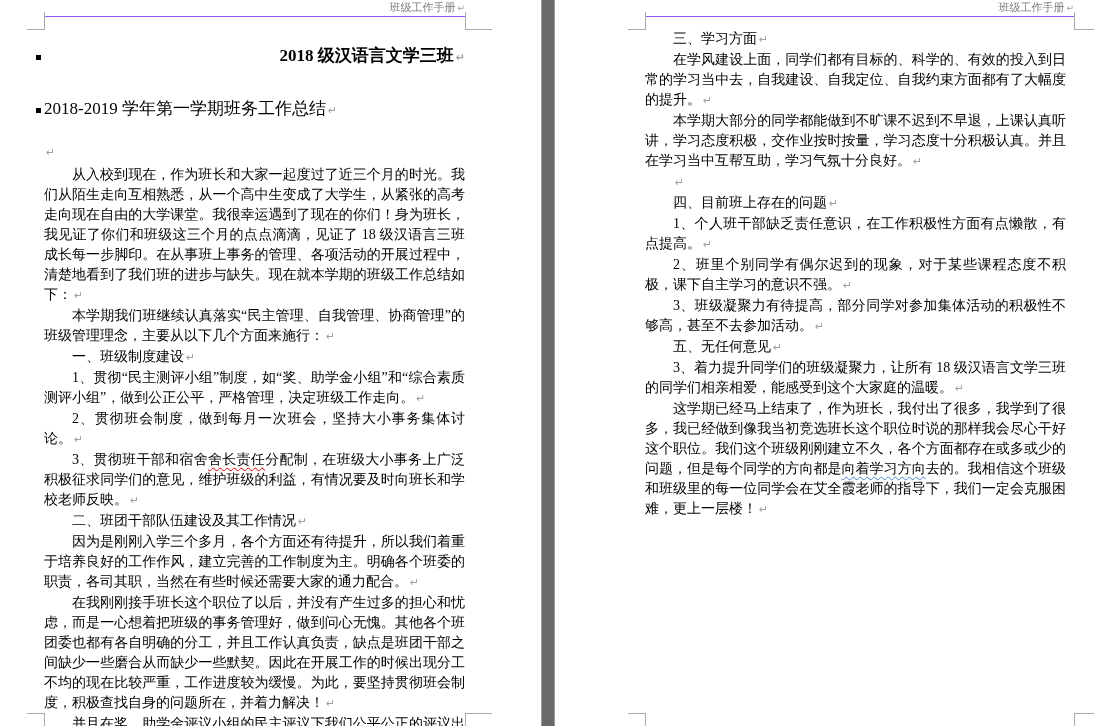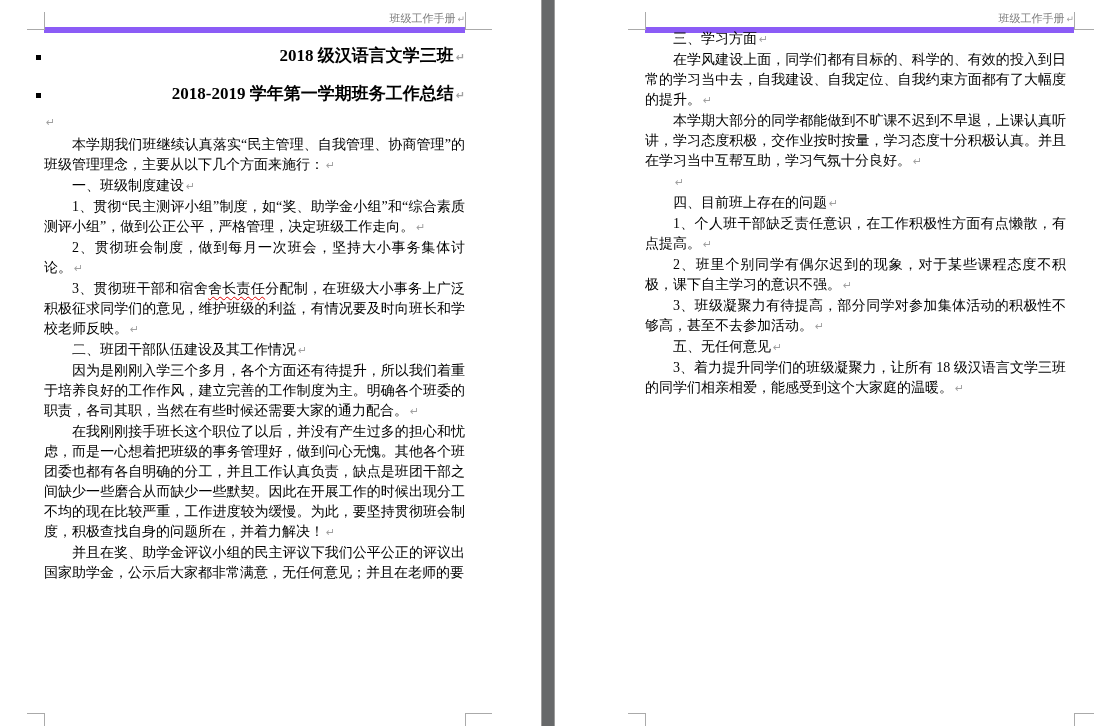--- a/index.html
+++ b/index.html
@@ -13,25 +13,24 @@
 
   .page {
     position: absolute; top: 0; height: 726px;
     background: #ffffff; overflow: hidden;
   }
   .page-1 { left: 0; width: 541px; border-right: 1px solid #9c9c9c; }
   .page-2 { left: 554px; width: 540px; border-left: 1px solid #9c9c9c; }
 
   .header-row {
     position: absolute; top: 0; height: 16px;
-    border-bottom: 6px solid #8b5cf6;
+    border-bottom: 1px solid #8b5cf6;
     text-align: right;
     font-size: 11px; line-height: 15px; color: #7d7d7d;
     white-space: nowrap;
-    margin-top: 11px;
   }
   .page-1 .header-row { left: 44px; width: 421px; }
   .page-2 .header-row { left: 90px; width: 429px; }
 
   .pilcrow {
     color: #a0a0a0; font-size: 11px; margin-left: 2px;
     font-family: "DejaVu Sans", sans-serif;
   }
   .header-row .pilcrow { font-size: 9px; }
 
@@ -57,22 +56,22 @@
   }
   .page-1 .body-area { left: 44px; }
   .page-2 .body-area { left: 90px; }
 
   .body-area p { margin: 0; padding: 0; }
   .p-title1 {
     font-weight: bold; font-size: 17px; line-height: 44px;
     text-align: right; text-indent: 0; position: relative; margin-top: 5px !important;
   }
   .p-title2 {
-    font-weight: bold; font-size: 17px; line-height: 28px;
-    text-align: right; text-indent: 0; position: relative;
+    font-weight: normal; font-size: 17px; line-height: 58px;
+    text-align: left; text-indent: 0; position: relative;
   }
   .p-empty { line-height: 24px; }
   .page-2 .p-empty { line-height: 20px; }
   .p-body { text-indent: 2em; }
   .indent-0 { text-indent: 0 !important; }
 
   .bullet {
     position: absolute; left: -8px; top: 50%; margin-top: -2px;
     width: 5px; height: 5px; background: #000000; display: block;
   }
@@ -98,20 +97,21 @@
       <span>班级工作手册</span><span class="pilcrow">↵</span>
     </div>
     <div class="mark tl"></div>
     <div class="mark tr"></div>
     <div class="mark bl"></div>
     <div class="mark br"></div>
     <div class="body-area">
         <p class="p-title1"><span class="bullet"></span><span>2018 级汉语言文学三班</span><span class="pilcrow">↵</span></p>
         <p class="p-title2"><span class="bullet"></span><span>2018-2019 学年第一学期班务工作总结</span><span class="pilcrow">↵</span></p>
         <p class="p-empty indent-0"><span class="pilcrow">↵</span></p>
+        <p class="p-body"><span>从入校到现在，作为班长和大家一起度过了近三个月的时光。我们从陌生走向互相熟悉，从一个高中生变成了大学生，从紧张的高考走向现在自由的大学课堂。我很幸运遇到了现在的你们！身为班长，我见证了你们和班级这三个月的点点滴滴，见证了 18 级汉语言三班成长每一步脚印。在从事班上事务的管理、各项活动的开展过程中，清楚地看到了我们班的进步与缺失。现在就本学期的班级工作总结如下：</span><span class="pilcrow">↵</span></p>
         <p class="p-body"><span>本学期我们班继续认真落实“民主管理、自我管理、协商管理”的班级管理理念，主要从以下几个方面来施行：</span><span class="pilcrow">↵</span></p>
         <p class="p-body"><span>一、班级制度建设</span><span class="pilcrow">↵</span></p>
         <p class="p-body"><span>1、贯彻“民主测评小组”制度，如“奖、助学金小组”和“综合素质测评小组”，做到公正公平，严格管理，决定班级工作走向。</span><span class="pilcrow">↵</span></p>
         <p class="p-body"><span>2、贯彻班会制度，做到每月一次班会，坚持大小事务集体讨论。</span><span class="pilcrow">↵</span></p>
         <p class="p-body"><span>3、贯彻班干部和宿舍</span><span class="wavy-red">舍长责任</span><span>分配制，在班级大小事务上广泛积极征求同学们的意见，维护班级的利益，有情况要及时向班长和学校老师反映。</span><span class="pilcrow">↵</span></p>
         <p class="p-body"><span>二、班团干部队伍建设及其工作情况</span><span class="pilcrow">↵</span></p>
         <p class="p-body"><span>因为是刚刚入学三个多月，各个方面还有待提升，所以我们着重于培养良好的工作作风，建立完善的工作制度为主。明确各个班委的职责，各司其职，当然在有些时候还需要大家的通力配合。</span><span class="pilcrow">↵</span></p>
         <p class="p-body"><span>在我刚刚接手班长这个职位了以后，并没有产生过多的担心和忧虑，而是一心想着把班级的事务管理好，做到问心无愧。其他各个班团委也都有各自明确的分工，并且工作认真负责，缺点是班团干部之间缺少一些磨合从而缺少一些默契。因此在开展工作的时候出现分工不均的现在比较严重，工作进度较为缓慢。为此，要坚持贯彻班会制度，积极查找自身的问题所在，并着力解决！</span><span class="pilcrow">↵</span></p>
         <p class="p-body"><span>并且在奖、助学金评议小组的民主评议下我们公平公正的评议出国家助学金，公示后大家都非常满意，无任何意见；并且在老师的要</span></p>
       </div>
@@ -129,16 +129,17 @@
         <p class="p-body"><span>三、学习方面</span><span class="pilcrow">↵</span></p>
         <p class="p-body"><span>在学风建设上面，同学们都有目标的、科学的、有效的投入到日常的学习当中去，自我建设、自我定位、自我约束方面都有了大幅度的提升。</span><span class="pilcrow">↵</span></p>
         <p class="p-body"><span>本学期大部分的同学都能做到不旷课不迟到不早退，上课认真听讲，学习态度积极，交作业按时按量，学习态度十分积极认真。并且在学习当中互帮互助，学习气氛十分良好。</span><span class="pilcrow">↵</span></p>
         <p class="p-empty" style="text-indent: 2em;"><span class="pilcrow">↵</span></p>
         <p class="p-body"><span>四、目前班上存在的问题</span><span class="pilcrow">↵</span></p>
         <p class="p-body"><span>1、个人班干部缺乏责任意识，在工作积极性方面有点懒散，有点提高。</span><span class="pilcrow">↵</span></p>
         <p class="p-body"><span>2、班里个别同学有偶尔迟到的现象，对于某些课程态度不积极，课下自主学习的意识不强。</span><span class="pilcrow">↵</span></p>
         <p class="p-body"><span>3、班级凝聚力有待提高，部分同学对参加集体活动的积极性不够高，甚至不去参加活动。</span><span class="pilcrow">↵</span></p>
         <p class="p-body"><span>五、无任何意见</span><span class="pilcrow">↵</span></p>
         <p class="p-body"><span>3、着力提升同学们的班级凝聚力，让所有 18 级汉语言文学三班的同学们相亲相爱，能感受到这个大家庭的温暖。</span><span class="pilcrow">↵</span></p>
+        <p class="p-body"><span>这学期已经马上结束了，作为班长，我付出了很多，我学到了很多，我已经做到像我当初竞选班长这个职位时说的那样我会尽心干好这个职位。我们这个班级刚刚建立不久，各个方面都存在或多或少的问题，但是每个同学的方向都是</span><span class="wavy-blue">向着学习方向</span><span>去的。我相信这个班级和班级里的每一位同学会在艾全霞老师的指导下，我们一定会克服困难，更上一层楼！</span><span class="pilcrow">↵</span></p>
       </div>
   </div>
 
 </div>
 
 </body></html>

